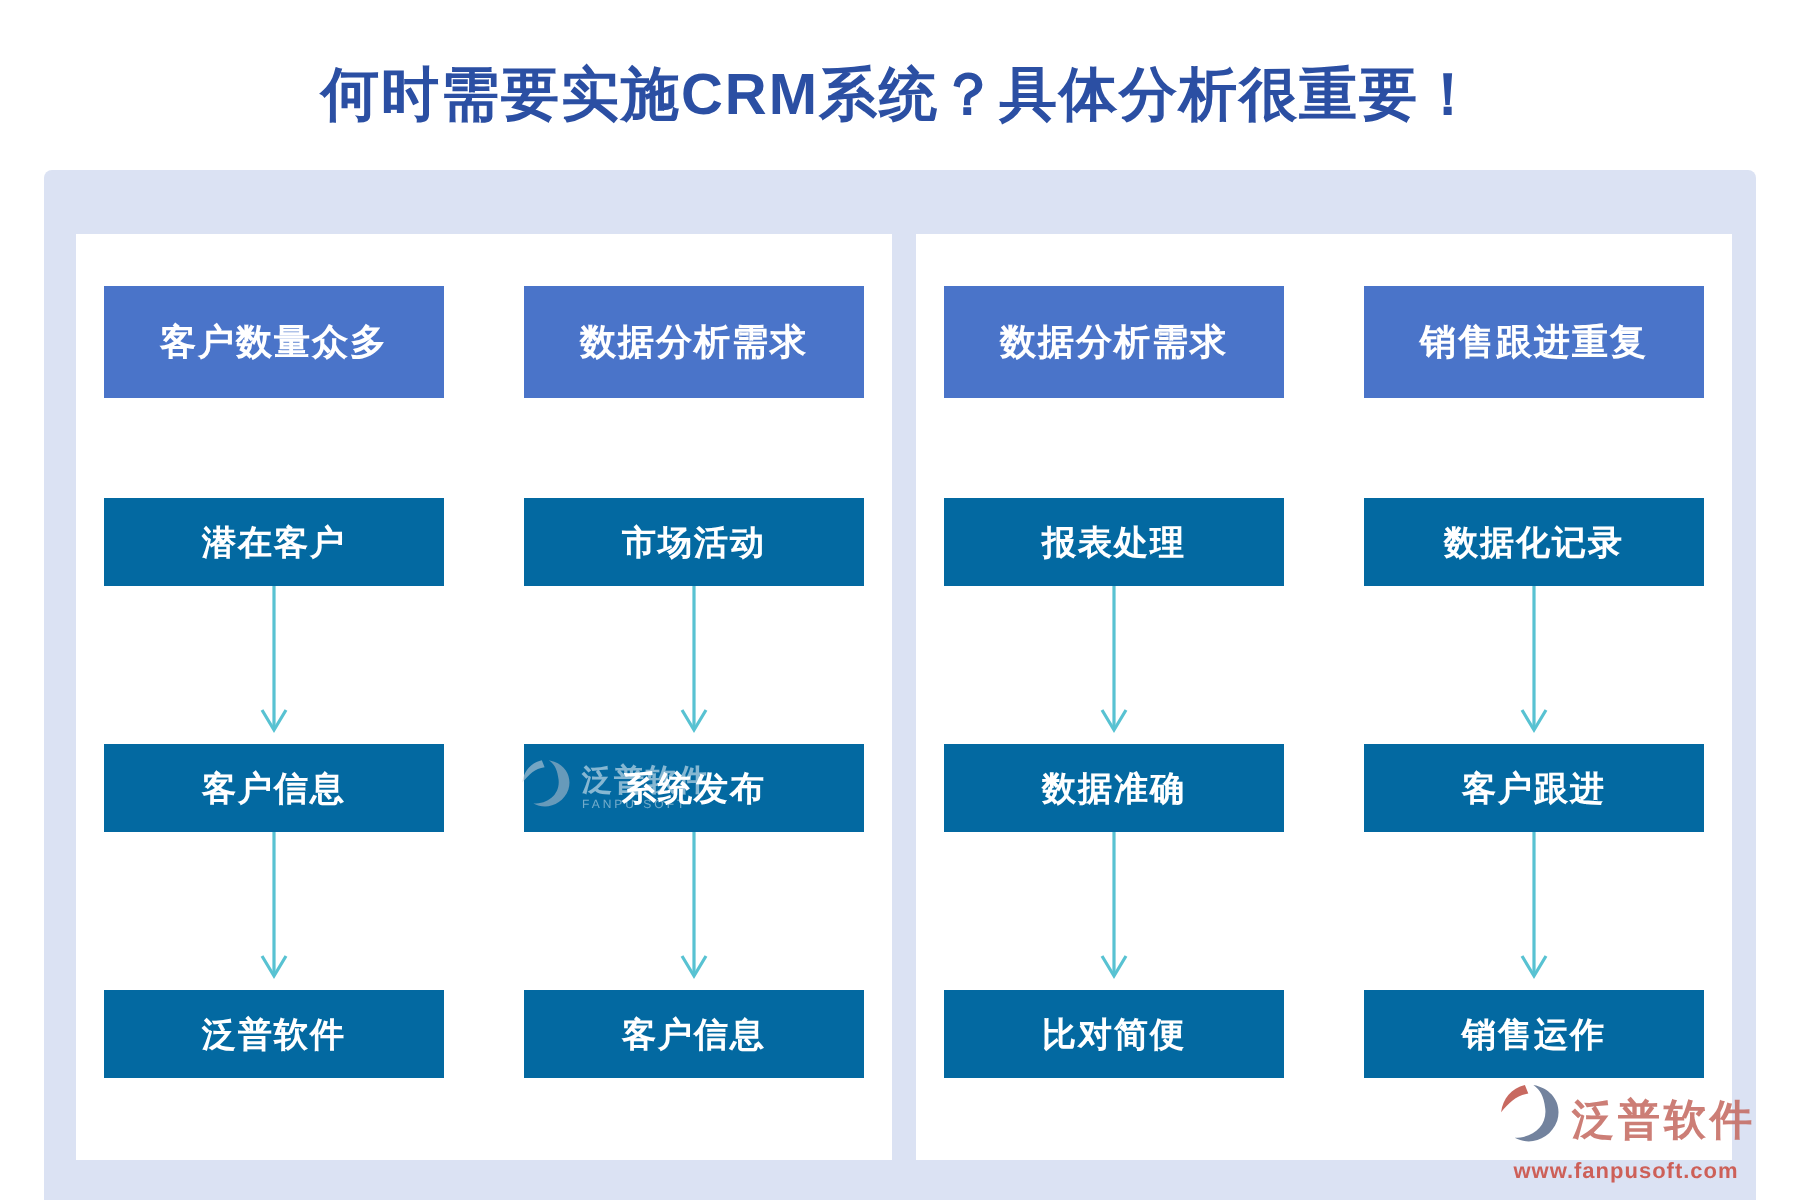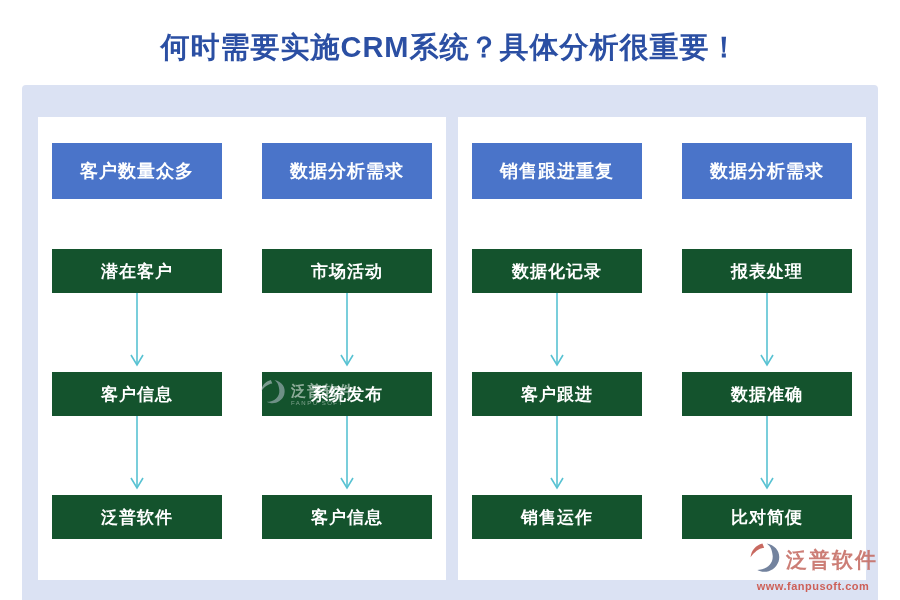--- a/index.html
+++ b/index.html
@@ -24,21 +24,21 @@
     display:flex; justify-content:space-between;
   }
   .column { width:170px; display:flex; flex-direction:column; }
 
   .box {
     width:100%; box-sizing:border-box;
     display:flex; align-items:center; justify-content:center;
     color:#ffffff; font-weight:700; text-align:center;
   }
   .box.header { height:56px; background:#4a74c9; font-size:18px; letter-spacing:1px; }
-  .box.sub    { height:44px; background:#14532d; font-size:17px; letter-spacing:1px; position:relative; }
+  .box.sub    { height:44px; background:#0369a1; font-size:17px; letter-spacing:1px; position:relative; }
   .gap-plain  { height:50px; }
   .arrow-zone { height:79px; display:flex; justify-content:center; align-items:flex-start; }
 
   .watermark {
     position:absolute; left:259px; top:373px; height:42px;
     display:flex; align-items:center; gap:4px;
     z-index:3; pointer-events:none; opacity:0.55;
   }
   .wm-textcol { display:flex; flex-direction:column; line-height:1; }
   .wm-name { font-size:15px; font-weight:700; color:rgba(255,255,255,0.95); letter-spacing:1px; }
@@ -102,57 +102,57 @@
             </svg>
         </div>
         <div class="box sub">客户信息</div>
       </div>
 
     </div>
 
     <div class="panel">
 
       <div class="column">
+        <div class="box header">数据分析需求</div>
+        <div class="gap-plain"></div>
+        <div class="box sub">报表处理</div>
+        <div class="arrow-zone">
+          <svg width="20" height="79" viewBox="0 0 20 79">
+              <line x1="10" y1="0" x2="10" y2="71" stroke="#58c2d2" stroke-width="1.6"></line>
+              <polyline points="4,62 10,72 16,62" fill="none" stroke="#58c2d2" stroke-width="1.6"></polyline>
+            </svg>
+        </div>
+        <div class="box sub">数据准确</div>
+        <div class="arrow-zone">
+          <svg width="20" height="79" viewBox="0 0 20 79">
+              <line x1="10" y1="0" x2="10" y2="71" stroke="#58c2d2" stroke-width="1.6"></line>
+              <polyline points="4,62 10,72 16,62" fill="none" stroke="#58c2d2" stroke-width="1.6"></polyline>
+            </svg>
+        </div>
+        <div class="box sub">比对简便</div>
+      </div>
+
+      <div class="column">
         <div class="box header">销售跟进重复</div>
         <div class="gap-plain"></div>
         <div class="box sub">数据化记录</div>
         <div class="arrow-zone">
           <svg width="20" height="79" viewBox="0 0 20 79">
               <line x1="10" y1="0" x2="10" y2="71" stroke="#58c2d2" stroke-width="1.6"></line>
               <polyline points="4,62 10,72 16,62" fill="none" stroke="#58c2d2" stroke-width="1.6"></polyline>
             </svg>
         </div>
         <div class="box sub">客户跟进</div>
         <div class="arrow-zone">
           <svg width="20" height="79" viewBox="0 0 20 79">
               <line x1="10" y1="0" x2="10" y2="71" stroke="#58c2d2" stroke-width="1.6"></line>
               <polyline points="4,62 10,72 16,62" fill="none" stroke="#58c2d2" stroke-width="1.6"></polyline>
             </svg>
         </div>
         <div class="box sub">销售运作</div>
-      </div>
-
-      <div class="column">
-        <div class="box header">数据分析需求</div>
-        <div class="gap-plain"></div>
-        <div class="box sub">报表处理</div>
-        <div class="arrow-zone">
-          <svg width="20" height="79" viewBox="0 0 20 79">
-              <line x1="10" y1="0" x2="10" y2="71" stroke="#58c2d2" stroke-width="1.6"></line>
-              <polyline points="4,62 10,72 16,62" fill="none" stroke="#58c2d2" stroke-width="1.6"></polyline>
-            </svg>
-        </div>
-        <div class="box sub">数据准确</div>
-        <div class="arrow-zone">
-          <svg width="20" height="79" viewBox="0 0 20 79">
-              <line x1="10" y1="0" x2="10" y2="71" stroke="#58c2d2" stroke-width="1.6"></line>
-              <polyline points="4,62 10,72 16,62" fill="none" stroke="#58c2d2" stroke-width="1.6"></polyline>
-            </svg>
-        </div>
-        <div class="box sub">比对简便</div>
       </div>
 
     </div>
   </div>
 
   <div class="watermark">
     <span>
       <svg width="28" height="28" viewBox="0 0 40 40">
         <path d="M17 3 C9 5 4 11 3 19 C8 13 12 9 19 8 Z" fill="#cfd6df"></path>
         <path d="M22 3 C33 5 39 14 36 24 C32 35 20 39 11 34 C22 34 30 27 29 17 C28 9 26 6 22 3 Z" fill="#b9c2cf"></path>

